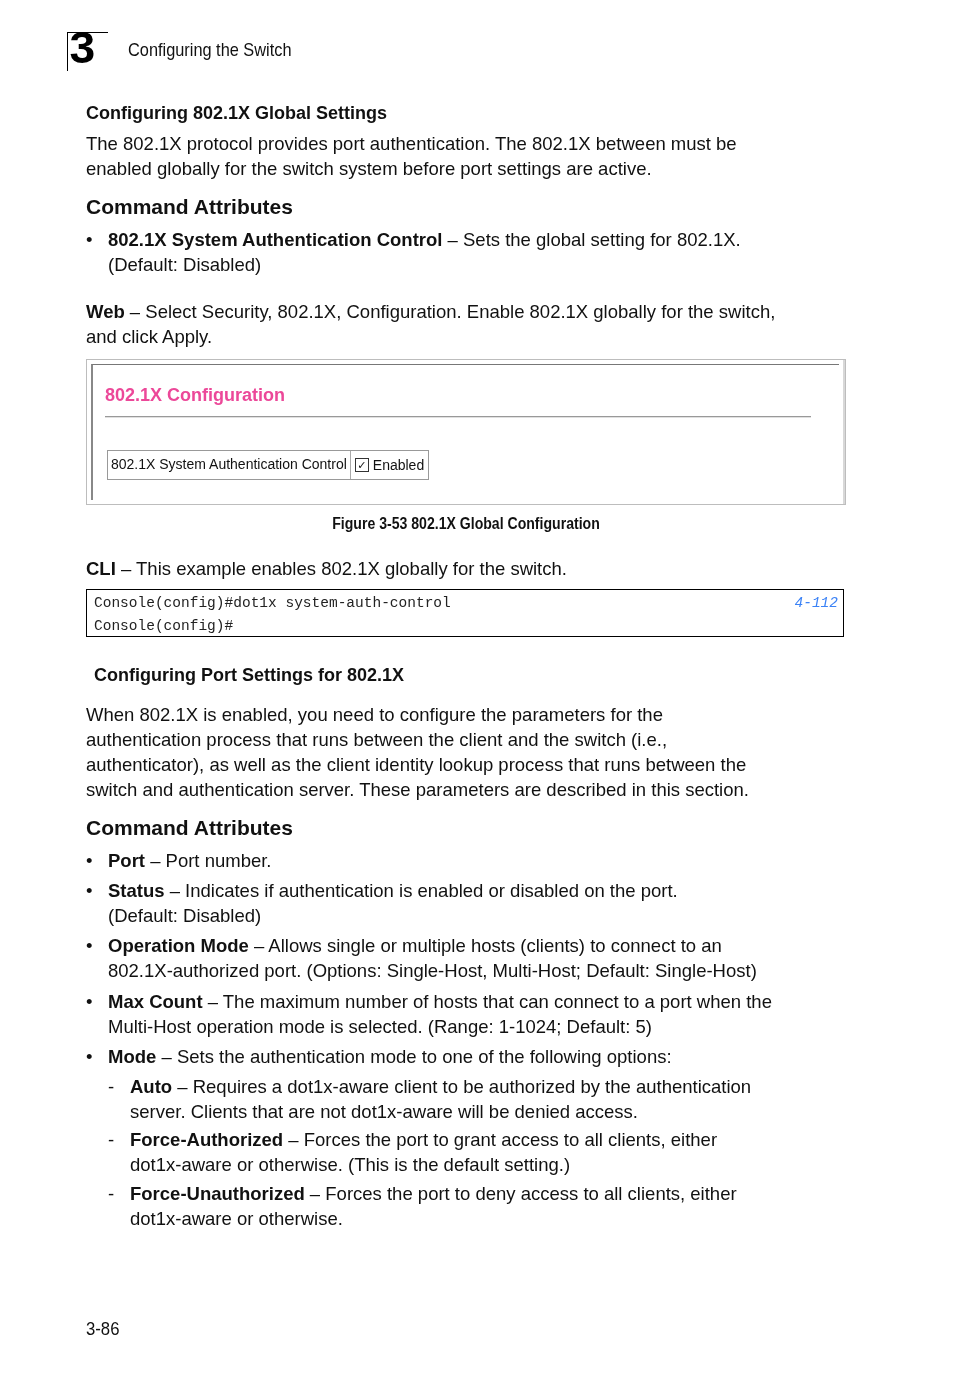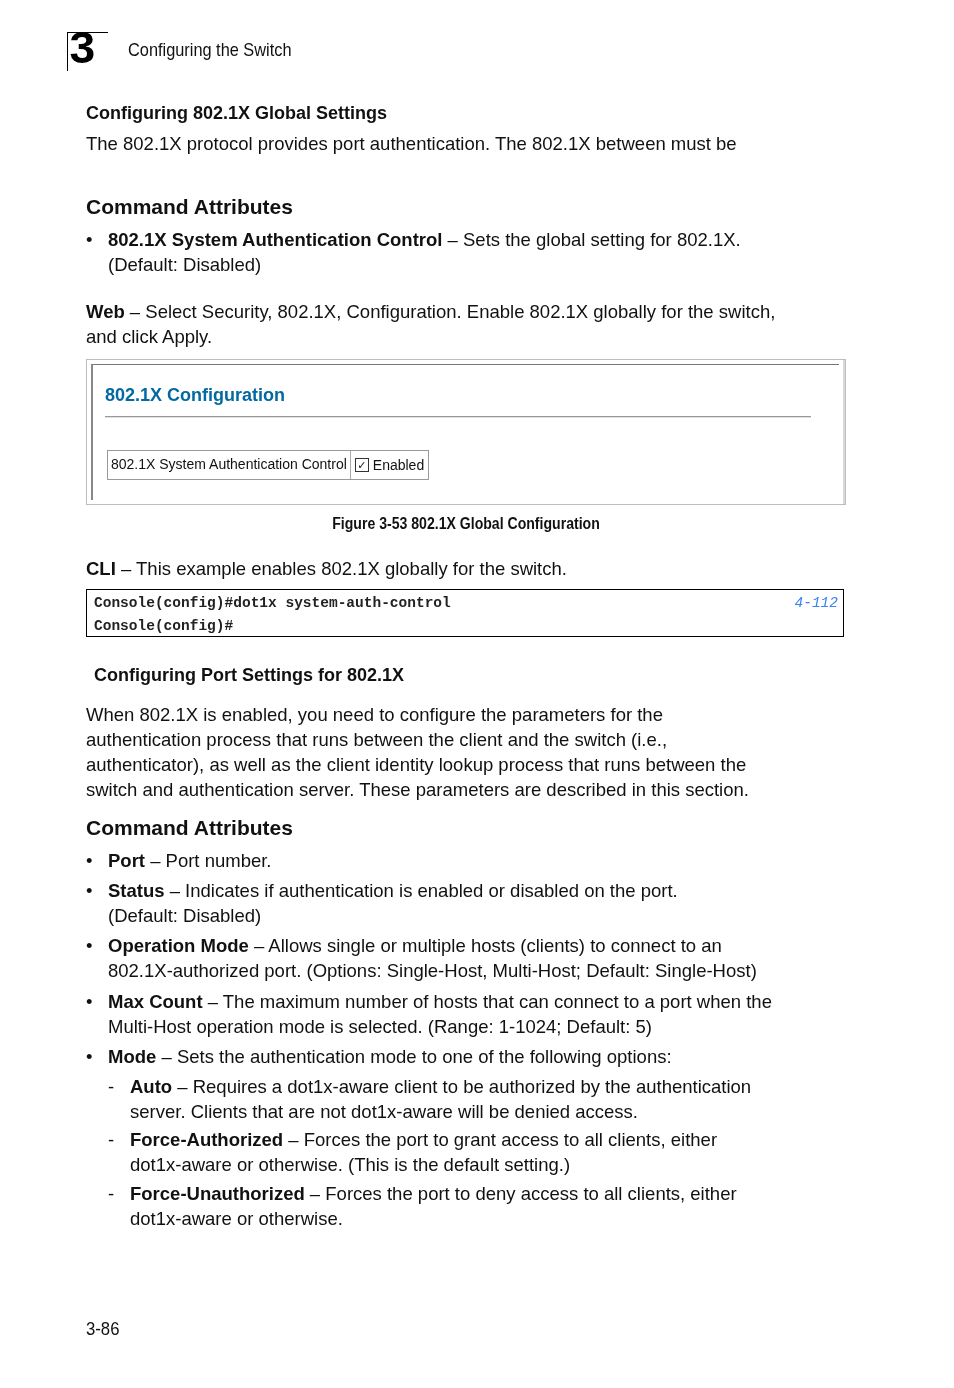--- a/index.html
+++ b/index.html
@@ -15,43 +15,44 @@
   .h2 { font-weight: bold; font-size: 18px; }
   .body { font-size: 18.5px; line-height: 25px; }
   .bold { font-weight: bold; }
   .attr { font-weight: bold; font-size: 21px; }
   .bl { position: absolute; font-size: 18.5px; line-height: 25px; }
   .bl .dot { position: absolute; left: -22px; top: 0; }
   .bl .dash { position: absolute; left: -22px; top: 0; }
   .fig { left: 86px; top: 359px; width: 758px; height: 144px; border: 1px solid #bdbdbd;
          box-shadow: inset -2px 0 0 #d8d8d8; }
   .fig-inner { position: absolute; left: 4px; top: 4px; right: 6px; bottom: 4px; border-left: 2px solid #888; border-top: 1px solid #777; }
-  .fig-title { position: absolute; left: 12px; top: 20px; font-size: 18px; font-weight: bold; color: #0369a1; }
+  .fig-title { position: absolute; left: 12px; top: 20px; font-size: 18px; font-weight: bold; color: #ec4899; }
   .fig-rule { position: absolute; left: 12px; top: 51px; width: 706px; height: 0; border-top: 1px solid #999; border-bottom: 1px solid #e0e0e0; }
   .fig-row { position: absolute; left: 14px; top: 85px; height: 28px; display: flex; border: 1px solid #999; }
   .fig-label { font-size: 14px; padding: 5px 3px; border-right: 1px solid #aaa; white-space: nowrap; }
   .fig-check { font-size: 14px; padding: 4px 4px; display: flex; align-items: center; gap: 4px; }
   .cb { width: 12px; height: 12px; border: 1px solid #333; background: #fff; position: relative; font-size: 11px; line-height: 12px; text-align: center; }
   .caption { left: 0; width: 932px; top: 515px; text-align: center; font-size: 16px; font-weight: bold;
              font-family: "Liberation Sans", sans-serif; transform: scaleX(0.88); transform-origin: center; }
   .code { left: 86px; top: 589px; width: 756px; height: 46px; border: 1.5px solid #000; background: #fff; }
-  .code-line { position: absolute; left: 7px; font-family: "Liberation Mono", monospace; font-size: 14.5px; color: #222; font-weight: bold; }
+  .code-line { position: absolute; left: 7px; font-family: "Liberation Mono", monospace; font-size: 14.5px; color: #222; }
   .code-ref { position: absolute; right: 5px; top: 5px; font-family: "Liberation Mono", monospace; font-size: 14.5px; font-style: italic; color: #3b82f6; }
   .page-num { left: 86px; top: 1318px; font-size: 19px; transform: scaleX(0.88); transform-origin: left; }
 </style>
 </head>
 <body>
 
 <div class="abs chap-box"></div>
 <div class="abs chap-num">3</div>
 <div class="abs chap-title">Configuring the Switch</div>
 
 <div class="abs h2" style="left:86px; top:103px;">Configuring 802.1X Global Settings</div>
 <div class="abs body" style="left:86px; top:131px;">
   <div>The 802.1X protocol provides port authentication. The 802.1X between must be</div>
+  <div>enabled globally for the switch system before port settings are active.</div>
 </div>
 <div class="abs attr" style="left:86px; top:195px;">Command Attributes</div>
 <div class="bl" style="left:108px; top:227px;">
   <span class="dot">•</span>
   <div><span class="bold">802.1X System Authentication Control</span><span> – Sets the global setting for 802.1X.</span></div>
   <div>(Default: Disabled)</div>
 </div>
 <div class="abs body" style="left:86px; top:299px;">
   <div><span class="bold">Web</span><span> – Select Security, 802.1X, Configuration. Enable 802.1X globally for the switch,</span></div>
   <div>and click Apply.</div>

